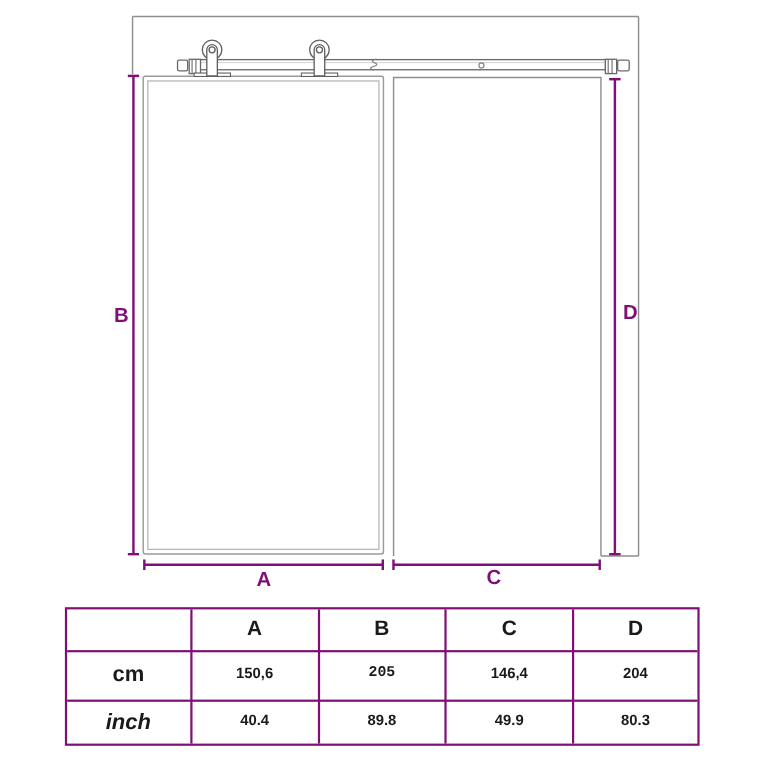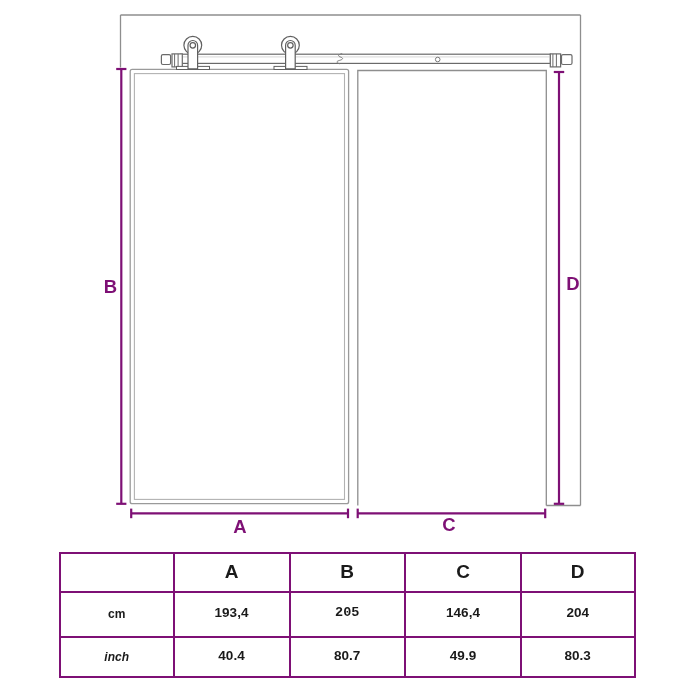--- a/index.html
+++ b/index.html
@@ -6,21 +6,21 @@
   #stage{position:relative;width:700px;height:700px;background:#ffffff;overflow:hidden;
          font-family:"Liberation Sans",sans-serif;}
   #tbl{position:absolute;left:59px;top:552px;width:576.5px;height:125.5px;
        border:2px solid #7e1075;box-sizing:border-box;}
   .vl{position:absolute;top:0;bottom:0;width:2px;background:#7e1075;}
   .hl{position:absolute;left:0;right:0;height:2px;background:#7e1075;}
   .cell{position:absolute;transform:translate(-50%,-50%);font-weight:bold;color:#1a1a1a;
         white-space:nowrap;}
   .hdr{font-size:19px;}
   .num{font-size:13.5px;}
-  .unit{font-size:12px;}
+  .unit{font-size:20px;}
 </style>
 </head>
 <body>
 <div id="stage">
 
 <svg width="700" height="700" viewBox="0 0 700 700" style="position:absolute;left:0;top:0;" fill="none" stroke-linecap="butt">
   <g stroke="#8e8e8e" stroke-width="1.3">
 
     <path d="M120.5,15 H580.5"></path>
 
@@ -132,31 +132,31 @@
   <div class="cell hdr" style="left:170.5px;top:17.75px;">A</div>
 
   <div class="cell hdr" style="left:286.2px;top:17.75px;">B</div>
 
   <div class="cell hdr" style="left:402px;top:17.75px;">C</div>
 
   <div class="cell hdr" style="left:516.7px;top:17.75px;">D</div>
 
   <div class="cell unit" style="left:55.7px;top:59.5px;">cm</div>
 
-  <div class="cell num" style="left:170.5px;top:58px;">193,4</div>
+  <div class="cell num" style="left:170.5px;top:58px;">150,6</div>
 
   <div class="cell num" style="left:286.2px;top:58px;font-family:Liberation Mono, monospace;">205</div>
 
   <div class="cell num" style="left:402px;top:58px;">146,4</div>
 
   <div class="cell num" style="left:516.7px;top:58px;">204</div>
 
   <div class="cell unit" style="left:55.7px;top:103px;font-style:italic;">inch</div>
 
   <div class="cell num" style="left:170.5px;top:100.5px;text-align:center;">40.4</div>
 
-  <div class="cell num" style="left:286.2px;top:100.5px;">80.7</div>
+  <div class="cell num" style="left:286.2px;top:100.5px;">89.8</div>
 
   <div class="cell num" style="left:402px;top:100.5px;">49.9</div>
 
   <div class="cell num" style="left:516.7px;top:100.5px;">80.3</div>
 </div>
 </div>
 
 </body></html>

